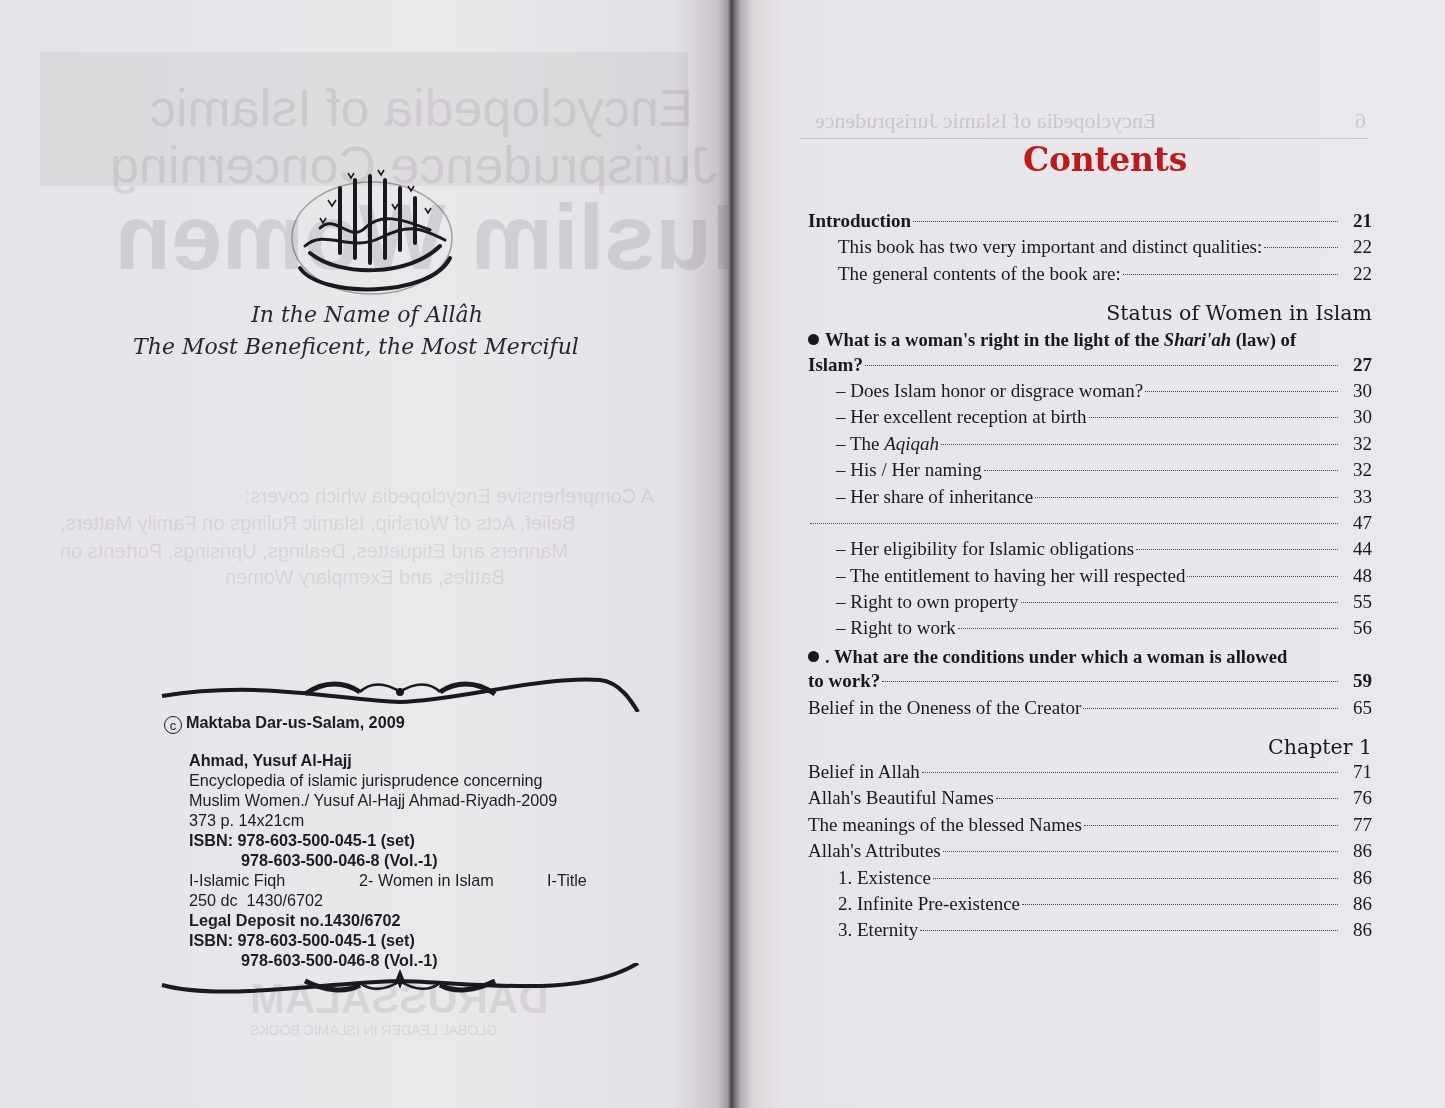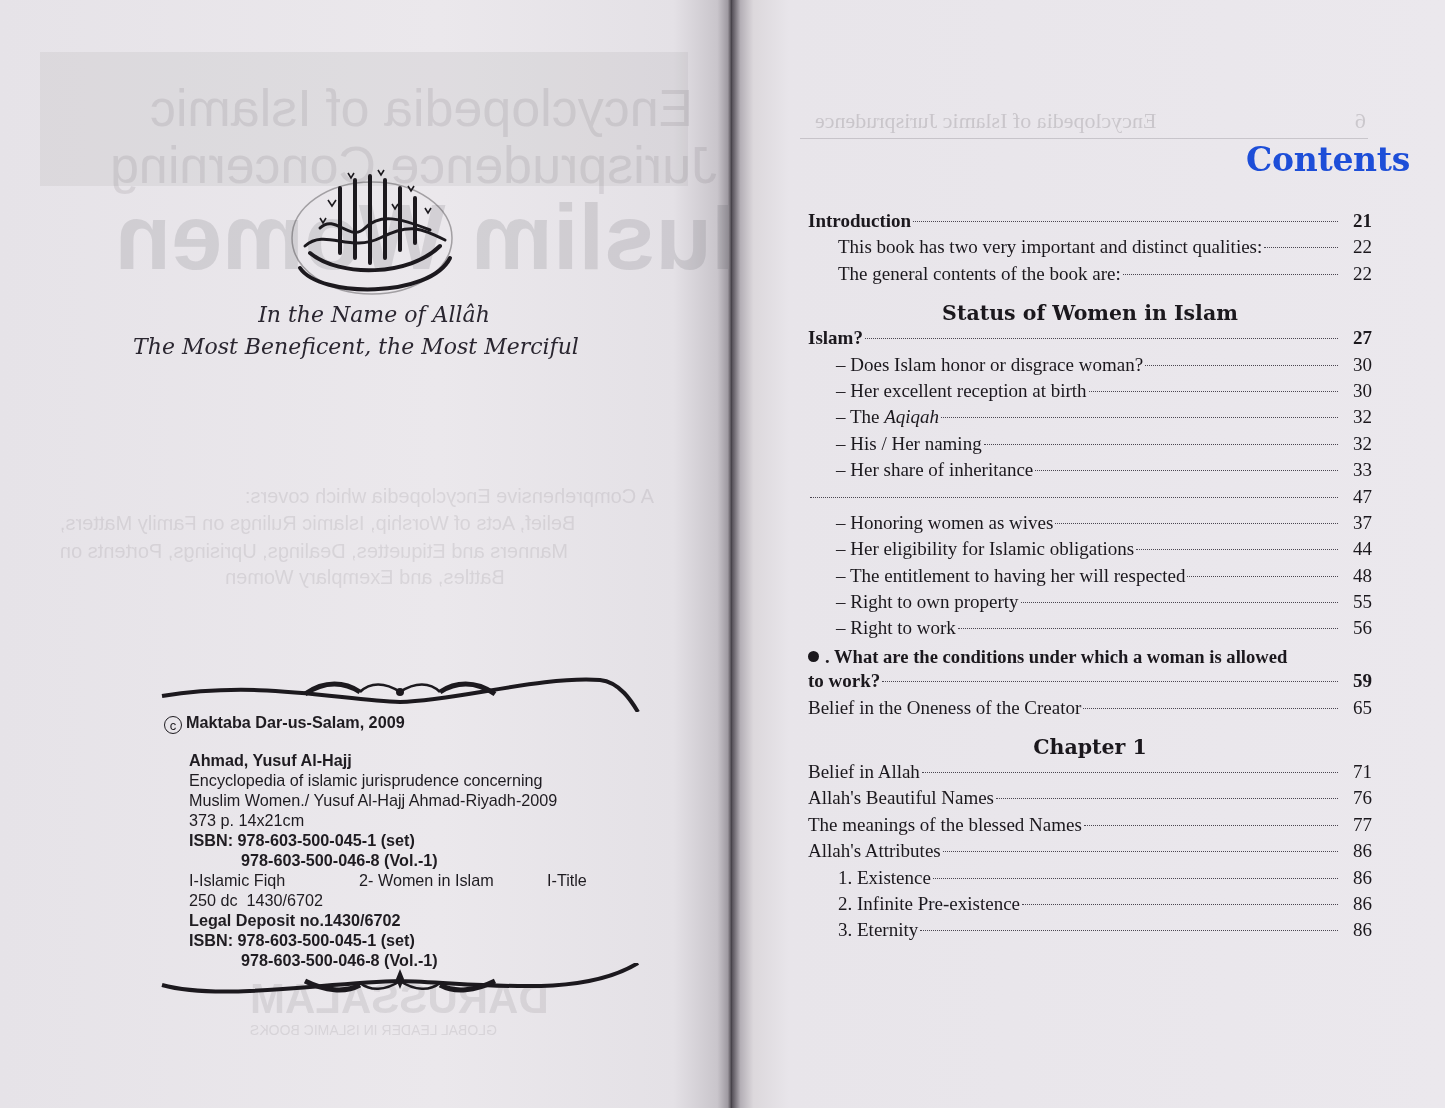--- a/index.html
+++ b/index.html
@@ -19,43 +19,43 @@
 
   
   .ghost { position: absolute; color: rgba(90,86,92,0.13); transform: scaleX(-1);
     font-family: "Liberation Sans", sans-serif; white-space: nowrap; }
   .ghost-box { position: absolute; left: 40px; top: 52px; width: 648px; height: 134px;
     background: rgba(140,136,142,0.12); }
   .ghost-serif { font-family: "Liberation Serif", serif; }
 
   
   .bismillah { position: absolute; left: 280px; top: 158px; width: 185px; height: 150px; }
-  .basmala-line { position: absolute; left: 8px; width: 732px; text-align: center;
+  .basmala-line { position: absolute; left: 1px; width: 732px; text-align: center;
     font-family: "DejaVu Serif", serif; font-style: italic; font-size: 22px; color: #2a2630; }
   .ornament { position: absolute; left: 160px; width: 480px; height: 40px; }
   .copyright-block { position: absolute; left: 164px; top: 712px;
     font-family: "Liberation Sans", sans-serif; font-size: 16.2px; line-height: 20px; color: #1f1c21; }
   .copyright-block .b { font-weight: bold; }
   .copyright-block .indent1 { padding-left: 25px; }
   .copyright-block .indent2 { padding-left: 77px; }
   .c-mark { display: inline-block; width: 18px; height: 18px; border: 1.5px solid #1f1c21; border-radius: 50%;
     text-align: center; line-height: 18px; font-size: 13px; font-weight: normal; margin-right: 4px; box-sizing: border-box; vertical-align: -2px; }
   .subj-row span { display: inline-block; }
   .head-rule { position: absolute; left: 800px; top: 138px; width: 568px; height: 1px; background: rgba(100,96,102,0.25); }
-  .contents-title { position: absolute; left: 800px; width: 610px; top: 140px; text-align: right;
-    font-family: "DejaVu Serif", serif; font-weight: bold; font-size: 33px; color: #1d4ed8; letter-spacing: -0.3px; }
+  .contents-title { position: absolute; left: 800px; width: 610px; top: 140px; text-align: center;
+    font-family: "DejaVu Serif", serif; font-weight: bold; font-size: 33px; color: #b91c1c; letter-spacing: -0.3px; }
   .toc { position: absolute; left: 808px; top: 210px; width: 564px; font-size: 19px; color: #1b181d; }
   .toc-row { position: relative; height: 26.4px; display: flex; align-items: baseline; }
   .toc-row .lbl { white-space: nowrap; background: transparent; }
   .toc-row .dots { flex: 1; border-bottom: 1.6px dotted #4a4650; margin: 0 4px 0 2px; transform: translateY(-5px); min-width: 8px; }
   .toc-row .pg { width: 30px; text-align: right; }
   .toc-row.l1 .lbl { padding-left: 30px; }
   .toc-row.l2 .lbl { padding-left: 28px; }
   .toc-row.bold .lbl, .toc-row.bold .pg { font-weight: bold; }
-  .toc-section { text-align: center; font-family: "DejaVu Serif", serif; font-weight: bold; font-size: 20.5px;
+  .toc-section { text-align: right; font-family: "DejaVu Serif", serif; font-weight: normal; font-size: 20.5px;
     height: 38px; line-height: 48px; }
   .toc-q { font-weight: bold; font-size: 18.6px; line-height: 26.4px; }
   .bullet { display: inline-block; width: 11px; height: 11px; border-radius: 50%; background: #1b181d; margin-right: 6px; vertical-align: 1px; }
 </style>
 </head>
 <body>
 
 <div class="page page-left">
 
   <div class="ghost-box"></div>
@@ -137,20 +137,21 @@
       <span class="lbl">This book has two very important and distinct qualities:</span>
       <span class="dots"></span>
       <span class="pg">22</span>
     </div>
     <div class="toc-row l1">
       <span class="lbl">The general contents of the book are:</span>
       <span class="dots"></span>
       <span class="pg">22</span>
     </div>
     <div class="toc-section">Status of Women in Islam</div>
+    <div class="toc-q"><span class="bullet"></span><span>What is a woman's right in the light of the </span><i>Shari'ah</i><span> (law) of</span></div>
     <div class="toc-row bold">
       <span class="lbl" style="font-weight: bold;">Islam?</span>
       <span class="dots"></span>
       <span class="pg">27</span>
     </div>
     <div class="toc-row l2">
       <span class="lbl">– Does Islam honor or disgrace woman?</span>
       <span class="dots"></span>
       <span class="pg">30</span>
     </div>
@@ -170,25 +171,20 @@
       <span class="pg">32</span>
     </div>
     <div class="toc-row l2">
       <span class="lbl">– Her share of inheritance</span>
       <span class="dots"></span>
       <span class="pg">33</span>
     </div>
     <div class="toc-row l2">
       <span class="dots"></span>
       <span class="pg">47</span>
-    </div>
-    <div class="toc-row l2">
-      <span class="lbl">– Honoring women as wives</span>
-      <span class="dots"></span>
-      <span class="pg">37</span>
     </div>
     <div class="toc-row l2">
       <span class="lbl">– Her eligibility for Islamic obligations</span>
       <span class="dots"></span>
       <span class="pg">44</span>
     </div>
     <div class="toc-row l2">
       <span class="lbl">– The entitlement to having her will respected</span>
       <span class="dots"></span>
       <span class="pg">48</span>

